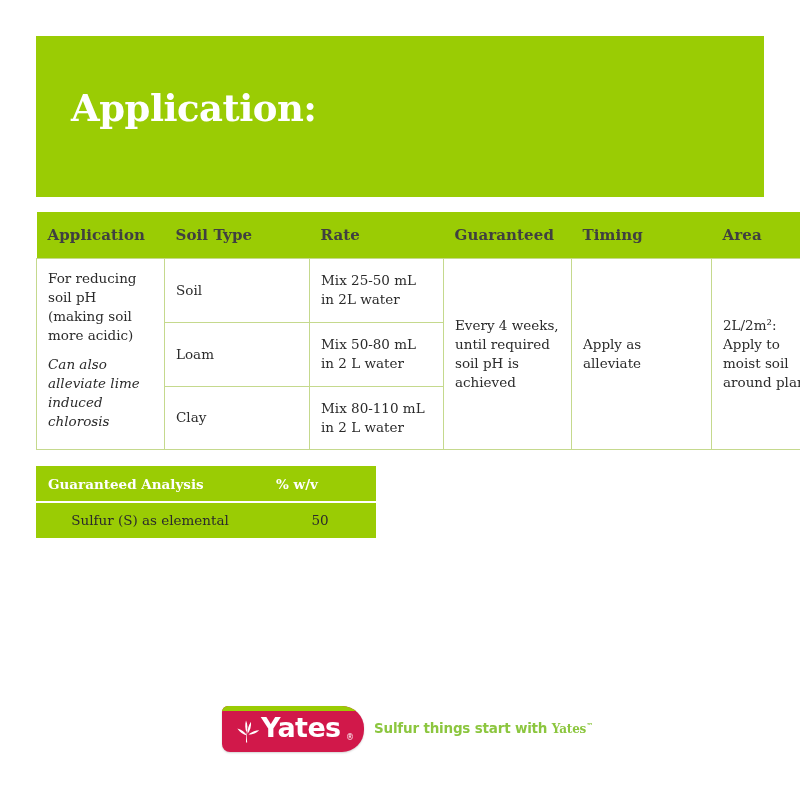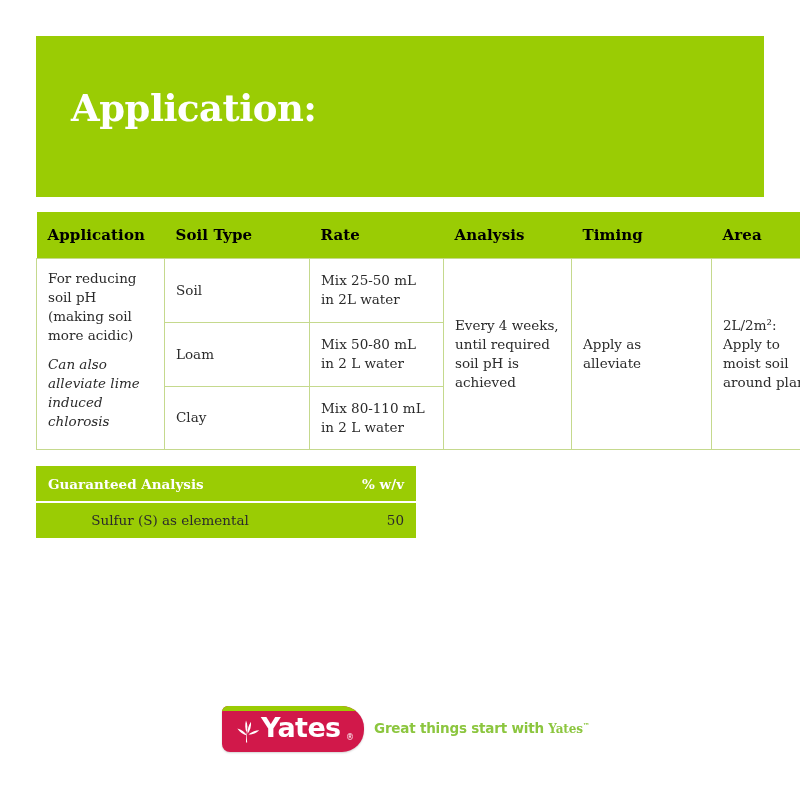--- a/index.html
+++ b/index.html
@@ -45,21 +45,21 @@
     top: 212px;
     width: 728px;
   }
   table.app-table {
     border-collapse: collapse;
     width: 728px;
     table-layout: fixed;
   }
   table.app-table thead th {
     background: #9acc04;
-    color: #000000;
+    color: #404040;
     font-family: "DejaVu Serif", serif;
     font-weight: bold;
     font-size: 15px;
     text-align: left;
     padding: 14px 0 14px 11px;
     border: none;
     letter-spacing: 0.1px;
   }
   table.app-table tbody td {
     border: 1px solid #c5d98d;
@@ -85,38 +85,37 @@
 
   
   #analysis-wrap {
     position: absolute;
     left: 36px;
     top: 466px;
     width: 374px;
   }
   table.analysis-table {
     border-collapse: collapse;
-    width: 380px;
+    width: 340px;
     table-layout: fixed;
     background: #3b82f6;
   }
   table.analysis-table th {
     background: #9acc04;
     color: #ffffff;
     font-family: "DejaVu Serif", serif;
     font-weight: bold;
     font-size: 13.5px;
     padding: 10px 12px 9px 12px;
     border: none;
     border-bottom: 2px solid #ffffff;
     text-align: left;
   }
   table.analysis-table th.num,
   table.analysis-table td.num {
-    text-align: right;
   }
   table.analysis-table td {
     background: #9acc04;
     color: #2b2b2b;
     font-family: "DejaVu Serif", serif;
     font-size: 13.5px;
     padding: 9px 12px 10px 12px;
     border: none;
     text-align: center;
   }
@@ -203,21 +202,21 @@
   <div id="title-text">Application:</div>
 </div>
 
 <div id="app-table-wrap">
   <table class="app-table">
     <thead>
       <tr>
         <th style="width:117px">Application</th>
         <th style="width:134px">Soil Type</th>
         <th style="width:123px">Rate</th>
-        <th style="width:117px">Analysis</th>
+        <th style="width:117px">Guaranteed</th>
         <th style="width:129px">Timing</th>
         <th style="width:108px">Area</th>
       </tr>
     </thead>
     <tbody>
       <tr>
         <td class="cell-top cell-para" rowspan="3">
           <p>For reducing soil pH (making soil more acidic)</p>
           <p>Can also alleviate lime induced chlorosis</p>
         </td>
@@ -263,15 +262,15 @@
       <path d="M13.2 23.4 C12.4 17.2 12.9 12.0 14.6 8.0 C12.6 12.0 11.9 17.2 12.0 23.4 Z" fill="#ffffff"></path>
       <path d="M13.0 16.5 C9.2 15.6 5.6 13.1 3.4 9.6 C7.2 10.8 10.8 13.0 13.0 16.5 Z" fill="#ffffff"></path>
       <path d="M13.6 14.8 C13.3 10.5 14.5 6.2 17.0 2.8 C17.4 7.1 16.2 11.5 13.6 14.8 Z" fill="#ffffff"></path>
       <path d="M14.4 15.6 C17.4 13.0 21.2 11.5 25.2 11.3 C22.4 14.2 18.5 15.8 14.4 15.6 Z" fill="#ffffff"></path>
       <path d="M12.6 13.6 C11.0 9.9 10.8 5.6 12.0 1.6 C13.6 5.2 13.9 9.6 12.6 13.6 Z" fill="#ffffff"></path>
     </svg>
     <div id="yates-word">Yates</div>
     <div id="yates-reg">®</div>
   </div>
   <div id="tagline">
-    <span>Great things start with </span><span class="serif-yates">Yates</span><span class="tm">™</span>
+    <span>Sulfur things start with </span><span class="serif-yates">Yates</span><span class="tm">™</span>
   </div>
 </div>
 
 </body></html>

